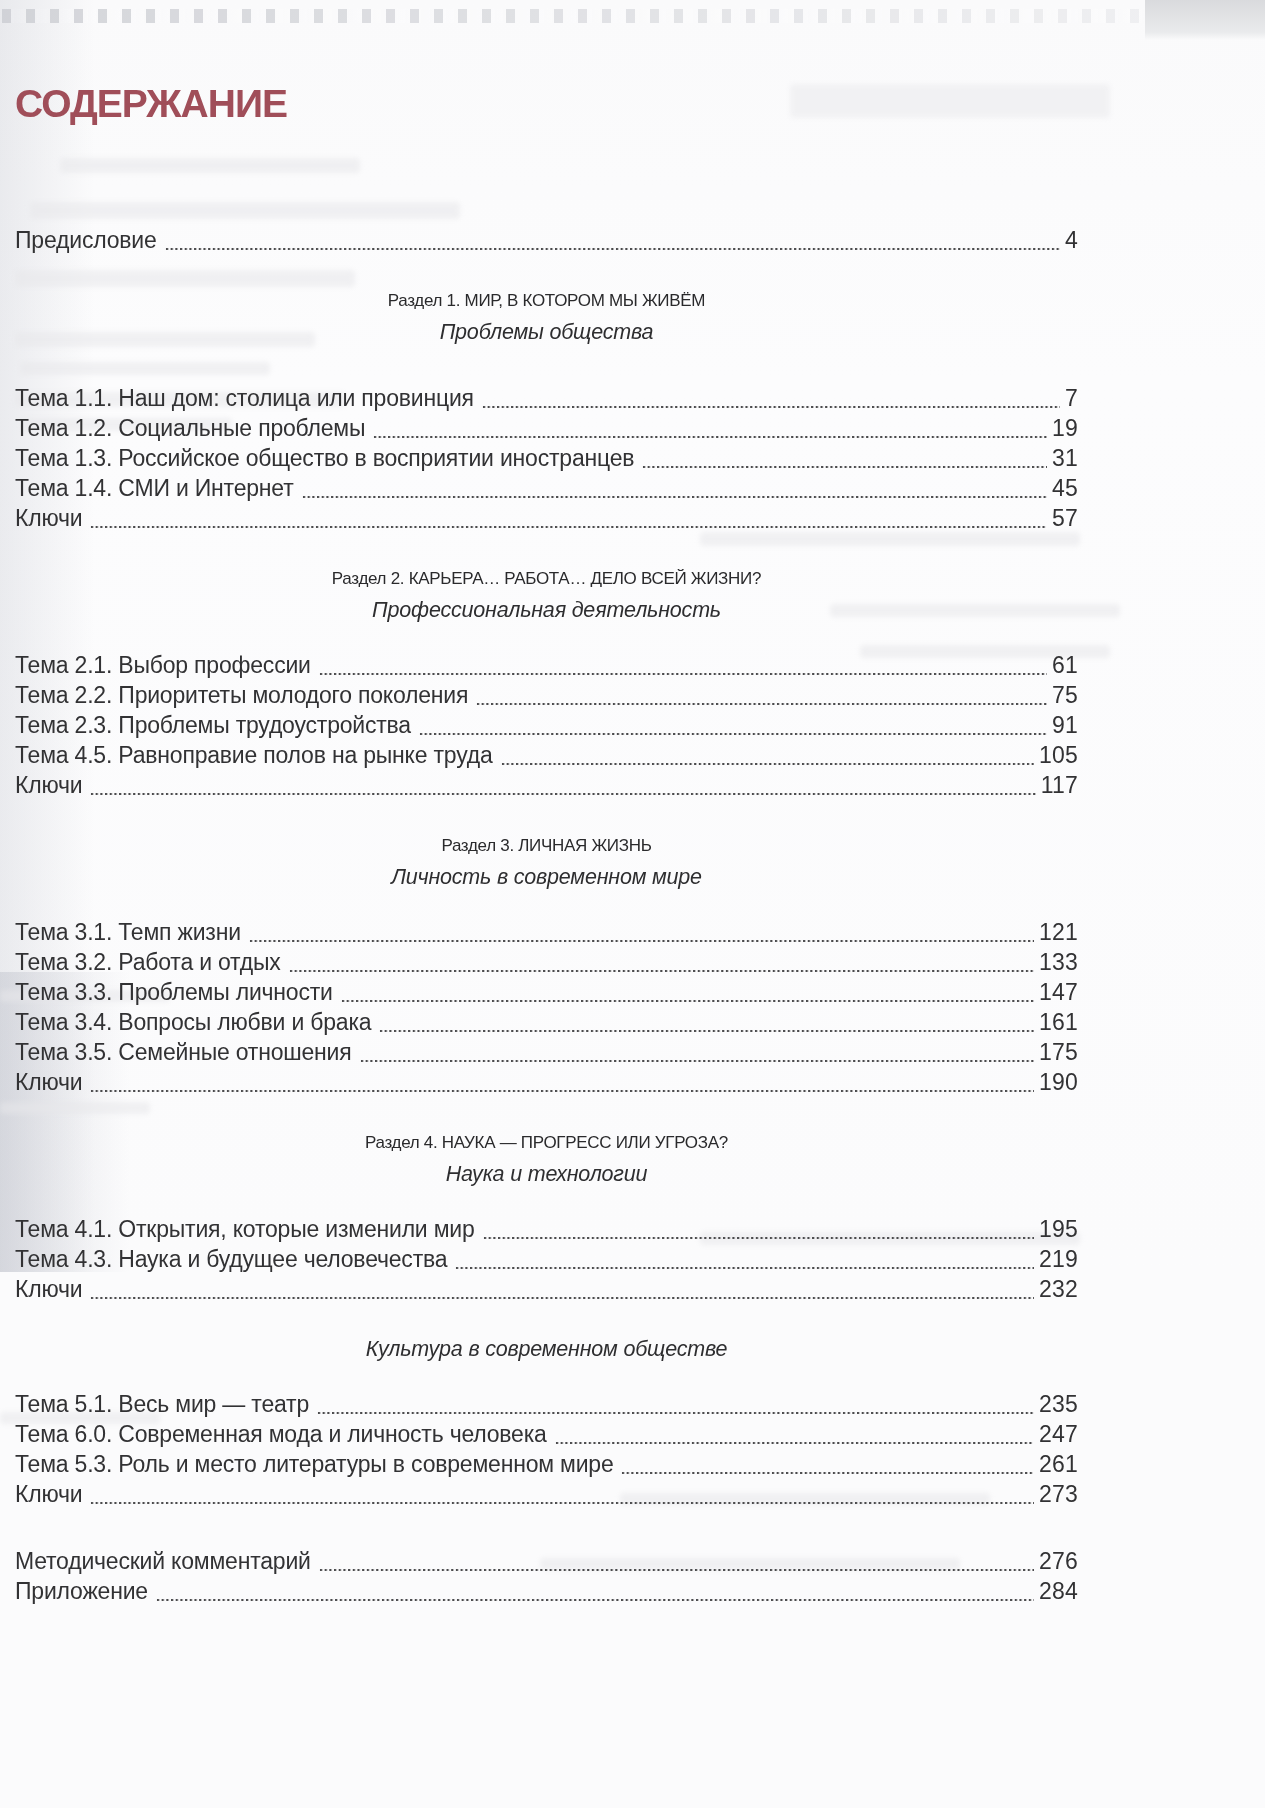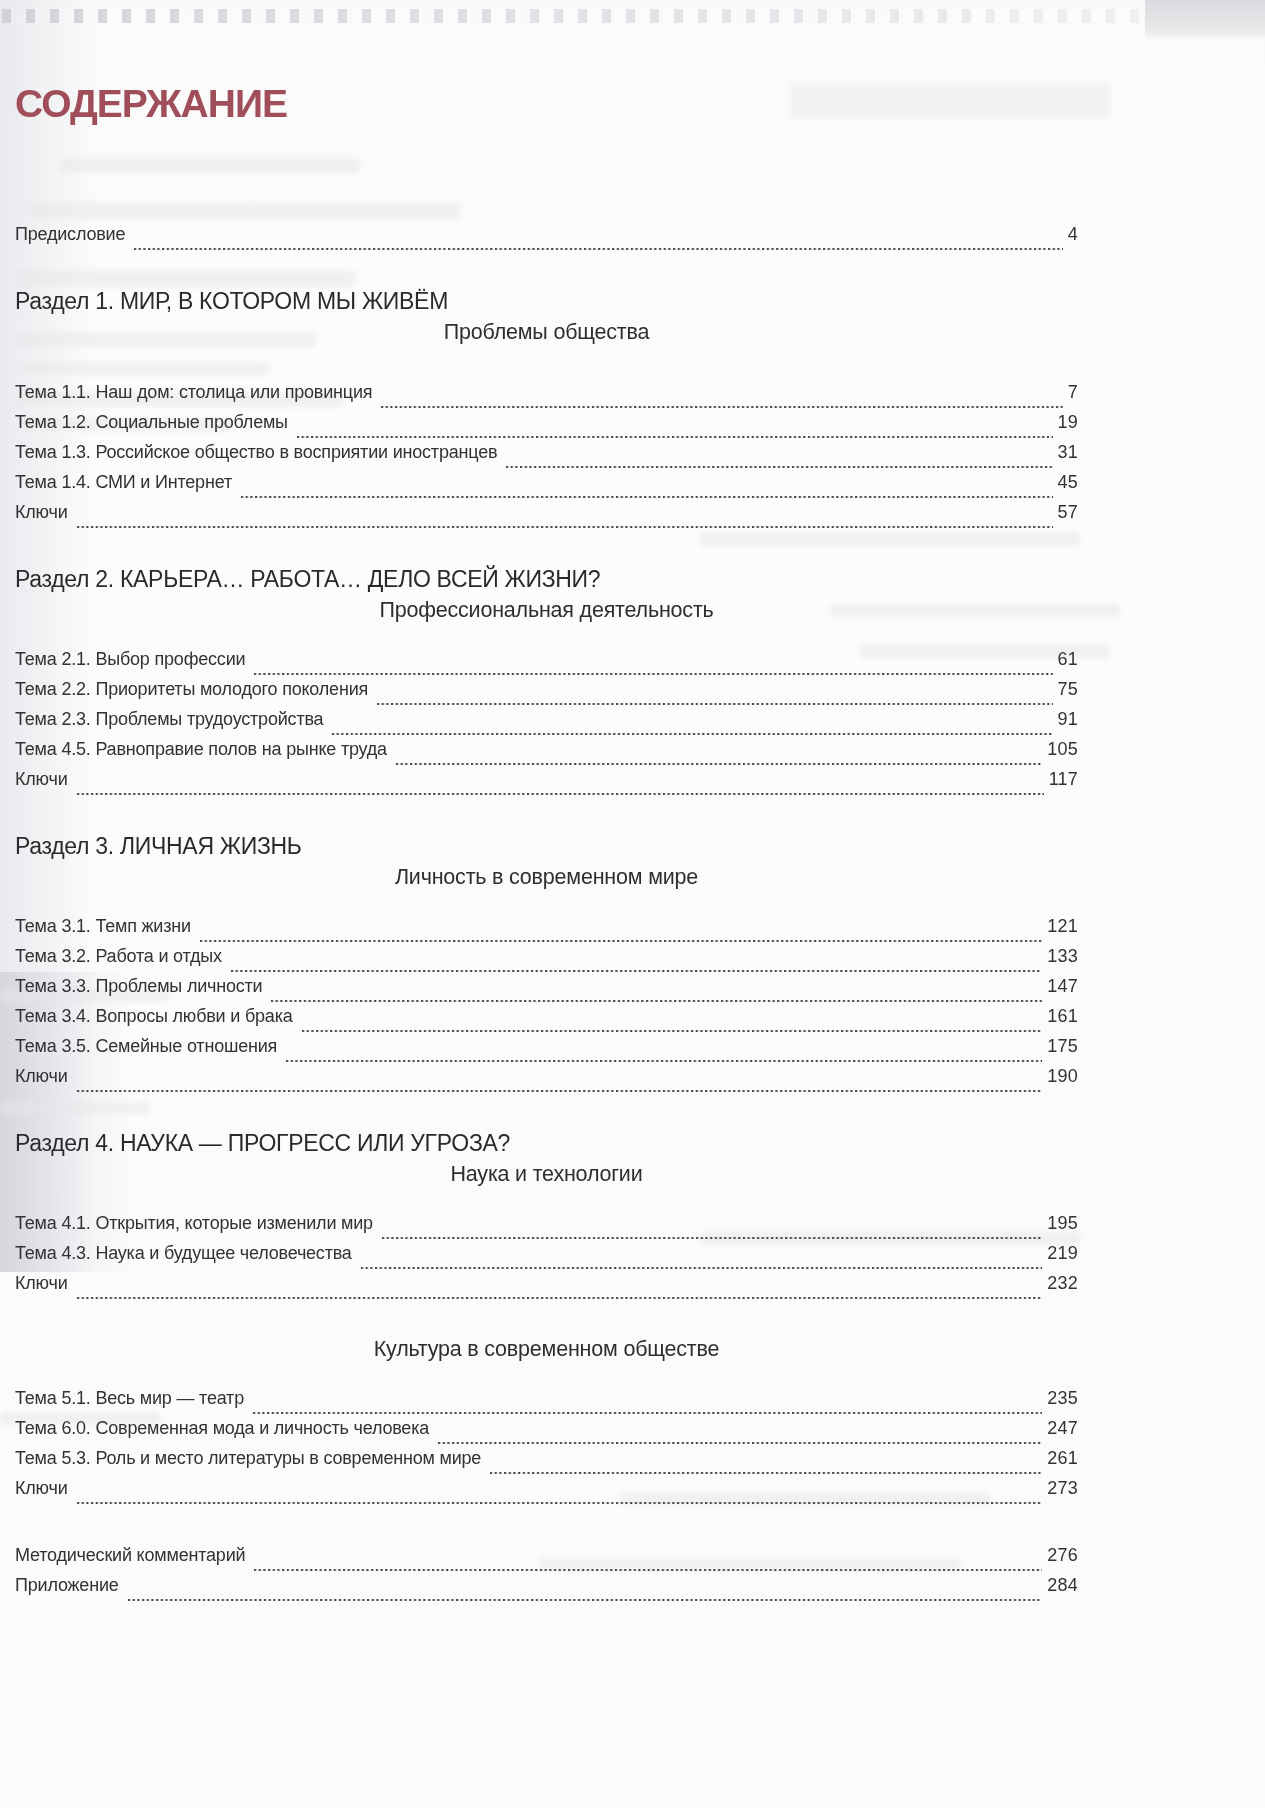--- a/index.html
+++ b/index.html
@@ -55,50 +55,52 @@
   .doc-title {
     margin: 83px 0 0 0;
     font-size: 39px;
     line-height: 42px;
     font-weight: bold;
     letter-spacing: -1px;
     color: #a04e59;
   }
   .toc-row {
     display: flex;
-    align-items: flex-start;
+    align-items: center;
     height: 30px;
-    font-size: 18px;
+    font-size: 23px;
     color: #323234;
   }
   .toc-row .row-label { line-height: 1.08; white-space: nowrap; letter-spacing: -0.2px; }
   .toc-row .leader {
     flex: 1 1 auto;
     align-self: flex-end;
     height: 4px;
     margin: 0 5px 4px 8px;
     background-image: radial-gradient(circle at 2px 2px, #4a4a4c 1.15px, rgba(0,0,0,0) 1.5px);
     background-size: 4.7px 4px;
     background-repeat: repeat-x;
     background-position: left bottom;
   }
   .toc-row .row-page { line-height: 1.08; white-space: nowrap; letter-spacing: 0.2px; }
   .preface-row { margin-top: 100px; }
   .toc-section { margin-top: 30px; }
   .section-heading {
     margin: 0;
-    font-size: 23px;
+    font-size: 17px;
     font-weight: 400;
     line-height: 32px;
+    text-align: center;
     color: #2a2a2c;
     letter-spacing: -0.3px;
   }
   .section-subheading {
     margin: 0;
     font-size: 21.5px;
+    font-style: italic;
     font-weight: 400;
     line-height: 30px;
     text-align: center;
     color: #2e2e30;
     letter-spacing: -0.2px;
   }
   .entries { margin-top: 25px; }
   .toc-section:nth-of-type(1) .entries { margin-top: 36px; }
   .toc-footer { margin-top: 37px; }
 </style>

